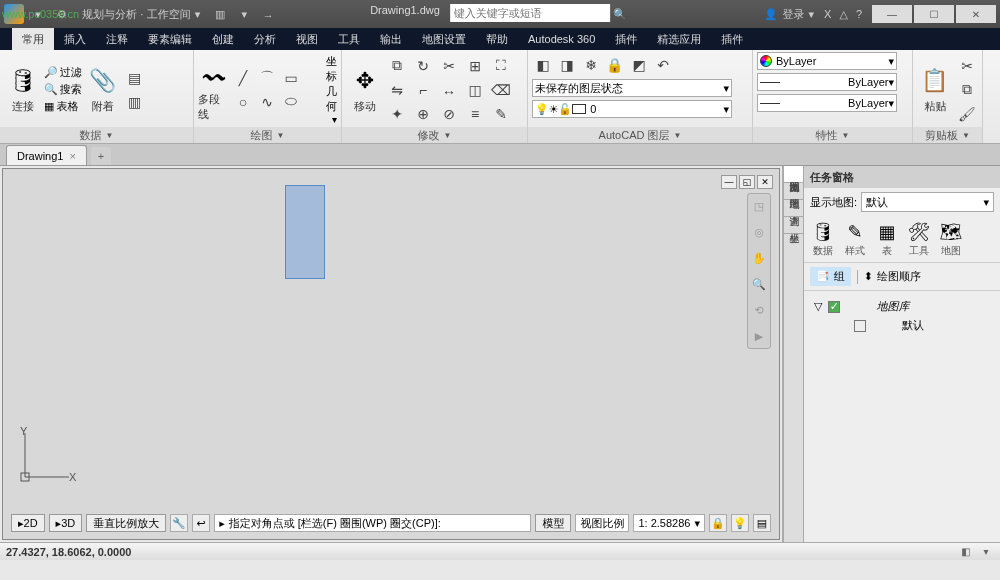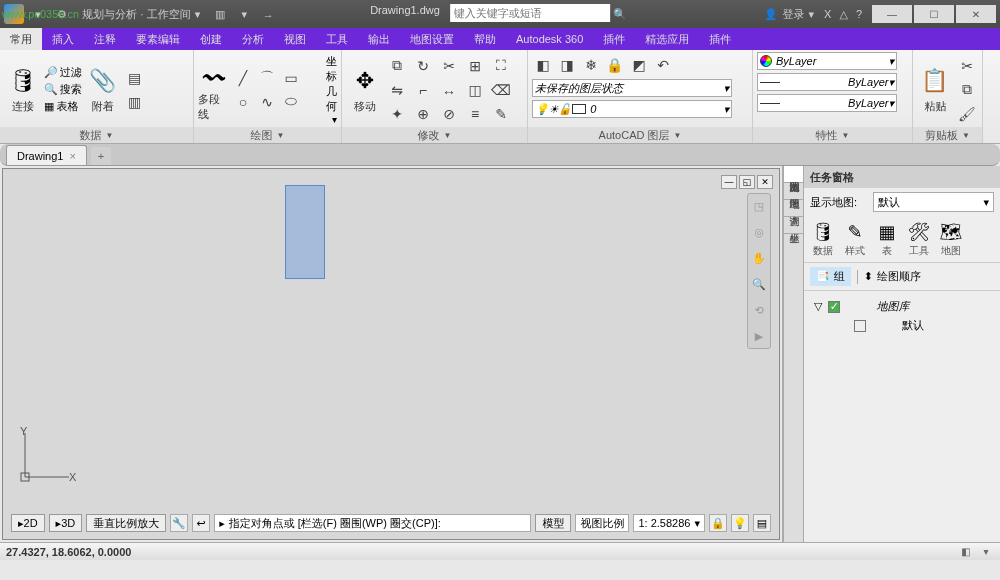--- a/index.html
+++ b/index.html
@@ -16,39 +16,39 @@
 .login-area { display: flex; align-items: center; gap: 4px; color: #ccc; }
 .infocenter { display: flex; gap: 8px; color: #ccc; }
 .win-controls { display: flex; gap: 2px; }
 .win-btn { width: 40px; height: 18px; background: #ddd; display: flex; align-items: center; justify-content: center; font-size: 10px; color: #555; cursor: pointer; }
 .win-btn.close { background: #ddd; }
 
 .watermark { position: absolute; top: 8px; left: 2px; z-index: 100; pointer-events: none; }
 .wm-text1 { color: #1976d2; font-size: 20px; font-weight: bold; text-shadow: 1px 1px 0 #fff; }
 .wm-text2 { color: #4caf50; font-size: 11px; }
 
-.menubar { height: 22px; background: #6d28d9; display: flex; align-items: flex-end; padding-left: 0; }
+.menubar { height: 22px; background: #0f172a; display: flex; align-items: flex-end; padding-left: 12px; }
 .menu-item { color: #ddd; padding: 0 10px; height: 100%; display: flex; align-items: center; cursor: pointer; }
 .menu-item.active { background: #e8e8e8; color: #333; }
 
 .ribbon { height: 94px; background: linear-gradient(#f5f5f5, #e8e8e8); display: flex; border-bottom: 1px solid #aaa; }
 .panel { border-right: 1px solid #ccc; display: flex; flex-direction: column; padding: 2px 4px; }
 .panel-body { flex: 1; display: flex; align-items: center; gap: 2px; }
 .panel-title { height: 16px; text-align: center; color: #555; font-size: 11px; background: #ddd; margin: 0 -4px -2px -4px; display: flex; align-items: center; justify-content: center; }
 .panel-title .arrow { font-size: 8px; margin-left: 4px; }
 .big-btn { width: 38px; display: flex; flex-direction: column; align-items: center; gap: 2px; cursor: pointer; }
 .big-btn .icon { width: 32px; height: 32px; display: flex; align-items: center; justify-content: center; font-size: 22px; }
 .big-btn .lbl { font-size: 11px; color: #333; }
 .small-grid { display: grid; grid-template-columns: repeat(3, 22px); gap: 2px; }
 .small-btn { width: 22px; height: 22px; border: 1px solid transparent; display: flex; align-items: center; justify-content: center; cursor: pointer; font-size: 14px; color: #444; }
-.mini-combo { display: flex; align-items: center; border: 1px solid #aaa; background: #fff; height: 18px; width: 140px; padding: 0 2px; font-style: italic; }
+.mini-combo { display: flex; align-items: center; border: 1px solid #aaa; background: #fff; height: 18px; width: 140px; padding: 0 2px; }
 .mini-combo .swatch { width: 14px; height: 10px; border: 1px solid #333; margin-right: 4px; }
 .panel-col { display: flex; flex-direction: column; gap: 2px; }
 
-.doctabs { height: 22px; background: #c8c8c8; display: flex; align-items: flex-end; padding-left: 6px; border-bottom: 1px solid #999; border-radius: 8px; }
+.doctabs { height: 22px; background: #c8c8c8; display: flex; align-items: flex-end; padding-left: 6px; border-bottom: 1px solid #999; }
 .doctab { background: #f0f0f0; height: 20px; padding: 0 10px; display: flex; align-items: center; gap: 6px; border-radius: 3px 3px 0 0; border: 1px solid #999; border-bottom: none; }
 .doctab .x { color: #888; cursor: pointer; }
 .newtab { width: 20px; height: 18px; background: #d0d0d0; border-radius: 3px 3px 0 0; margin-left: 4px; display: flex; align-items: center; justify-content: center; cursor: pointer; color: #666; }
 
 .workarea { display: flex; height: 376px; }
 .canvas-wrap { flex: 1; position: relative; background: #d8d8d8; border: 1px solid #888; margin: 2px; }
 .canvas { position: absolute; inset: 4px; background: #d8d8d8; }
 .sel-rect { position: absolute; left: 278px; top: 12px; width: 40px; height: 94px; background: rgba(130, 170, 220, 0.6); border: 1px solid #5a8acc; }
 .canvas-ctrl { position: absolute; right: 2px; top: 2px; display: flex; gap: 2px; }
 .cctl { width: 16px; height: 14px; border: 1px solid #999; background: #eee; cursor: pointer; display: flex; align-items: center; justify-content: center; font-size: 9px; }
@@ -61,21 +61,21 @@
 .cmd-input { background: #fff; border: 1px solid #aaa; flex: 1; height: 18px; padding: 0 4px; display:flex;align-items:center;gap:4px; }
 .view-combo { display: flex; align-items: center; border: 1px solid #aaa; background: #fff; height: 18px; padding: 0 4px; gap: 4px; }
 .sbtn { width: 18px; height: 18px; border: 1px solid #aaa; background: #eee; cursor: pointer; display:flex;align-items:center;justify-content:center; font-size:11px; }
 
 .taskpane { width: 218px; background: #eee; border-left: 2px solid #aaa; display: flex; }
 .tp-tabs { width: 20px; background: #ddd; display: flex; flex-direction: column; border-right: 1px solid #aaa; }
 .tp-tab { writing-mode: vertical-rl; padding: 8px 2px; color: #444; cursor: pointer; border-bottom: 1px solid #aaa; font-size: 10px; text-align: center; }
 .tp-tab.active { background: #fff; }
 .tp-body { flex: 1; display: flex; flex-direction: column; }
 .tp-header { height: 22px; background: #d0d0d0; display: flex; align-items: center; padding: 0 6px; font-weight: bold; color: #333; }
-.tp-row { display: flex; align-items: center; padding: 4px 6px; gap: 16px; }
+.tp-row { display: flex; align-items: center; padding: 4px 6px; gap: 4px; }
 .tp-combo { flex: 1; border: 1px solid #aaa; background: #fff; height: 20px; display: flex; align-items: center; padding: 0 4px; justify-content: space-between; }
 .tp-toolbar { display: flex; gap: 2px; padding: 4px; border-bottom: 1px solid #ccc; }
 .tp-tool { width: 30px; display: flex; flex-direction: column; align-items: center; cursor: pointer; }
 .tp-tool .ic { width: 24px; height: 24px; display:flex;align-items:center;justify-content:center; font-size: 18px; }
 .tp-tool .tl { font-size: 10px; color: #555; }
 .tp-section { padding: 4px 6px; display: flex; align-items: center; gap: 6px; border-bottom: 1px solid #ccc; }
 .tp-tree { padding: 6px 10px; }
 .tree-row { display: flex; align-items: center; gap: 6px; padding: 2px 0; }
 .tree-row .cb { width: 12px; height: 12px; border: 1px solid #777; display:inline-flex;align-items:center;justify-content:center; }
 

